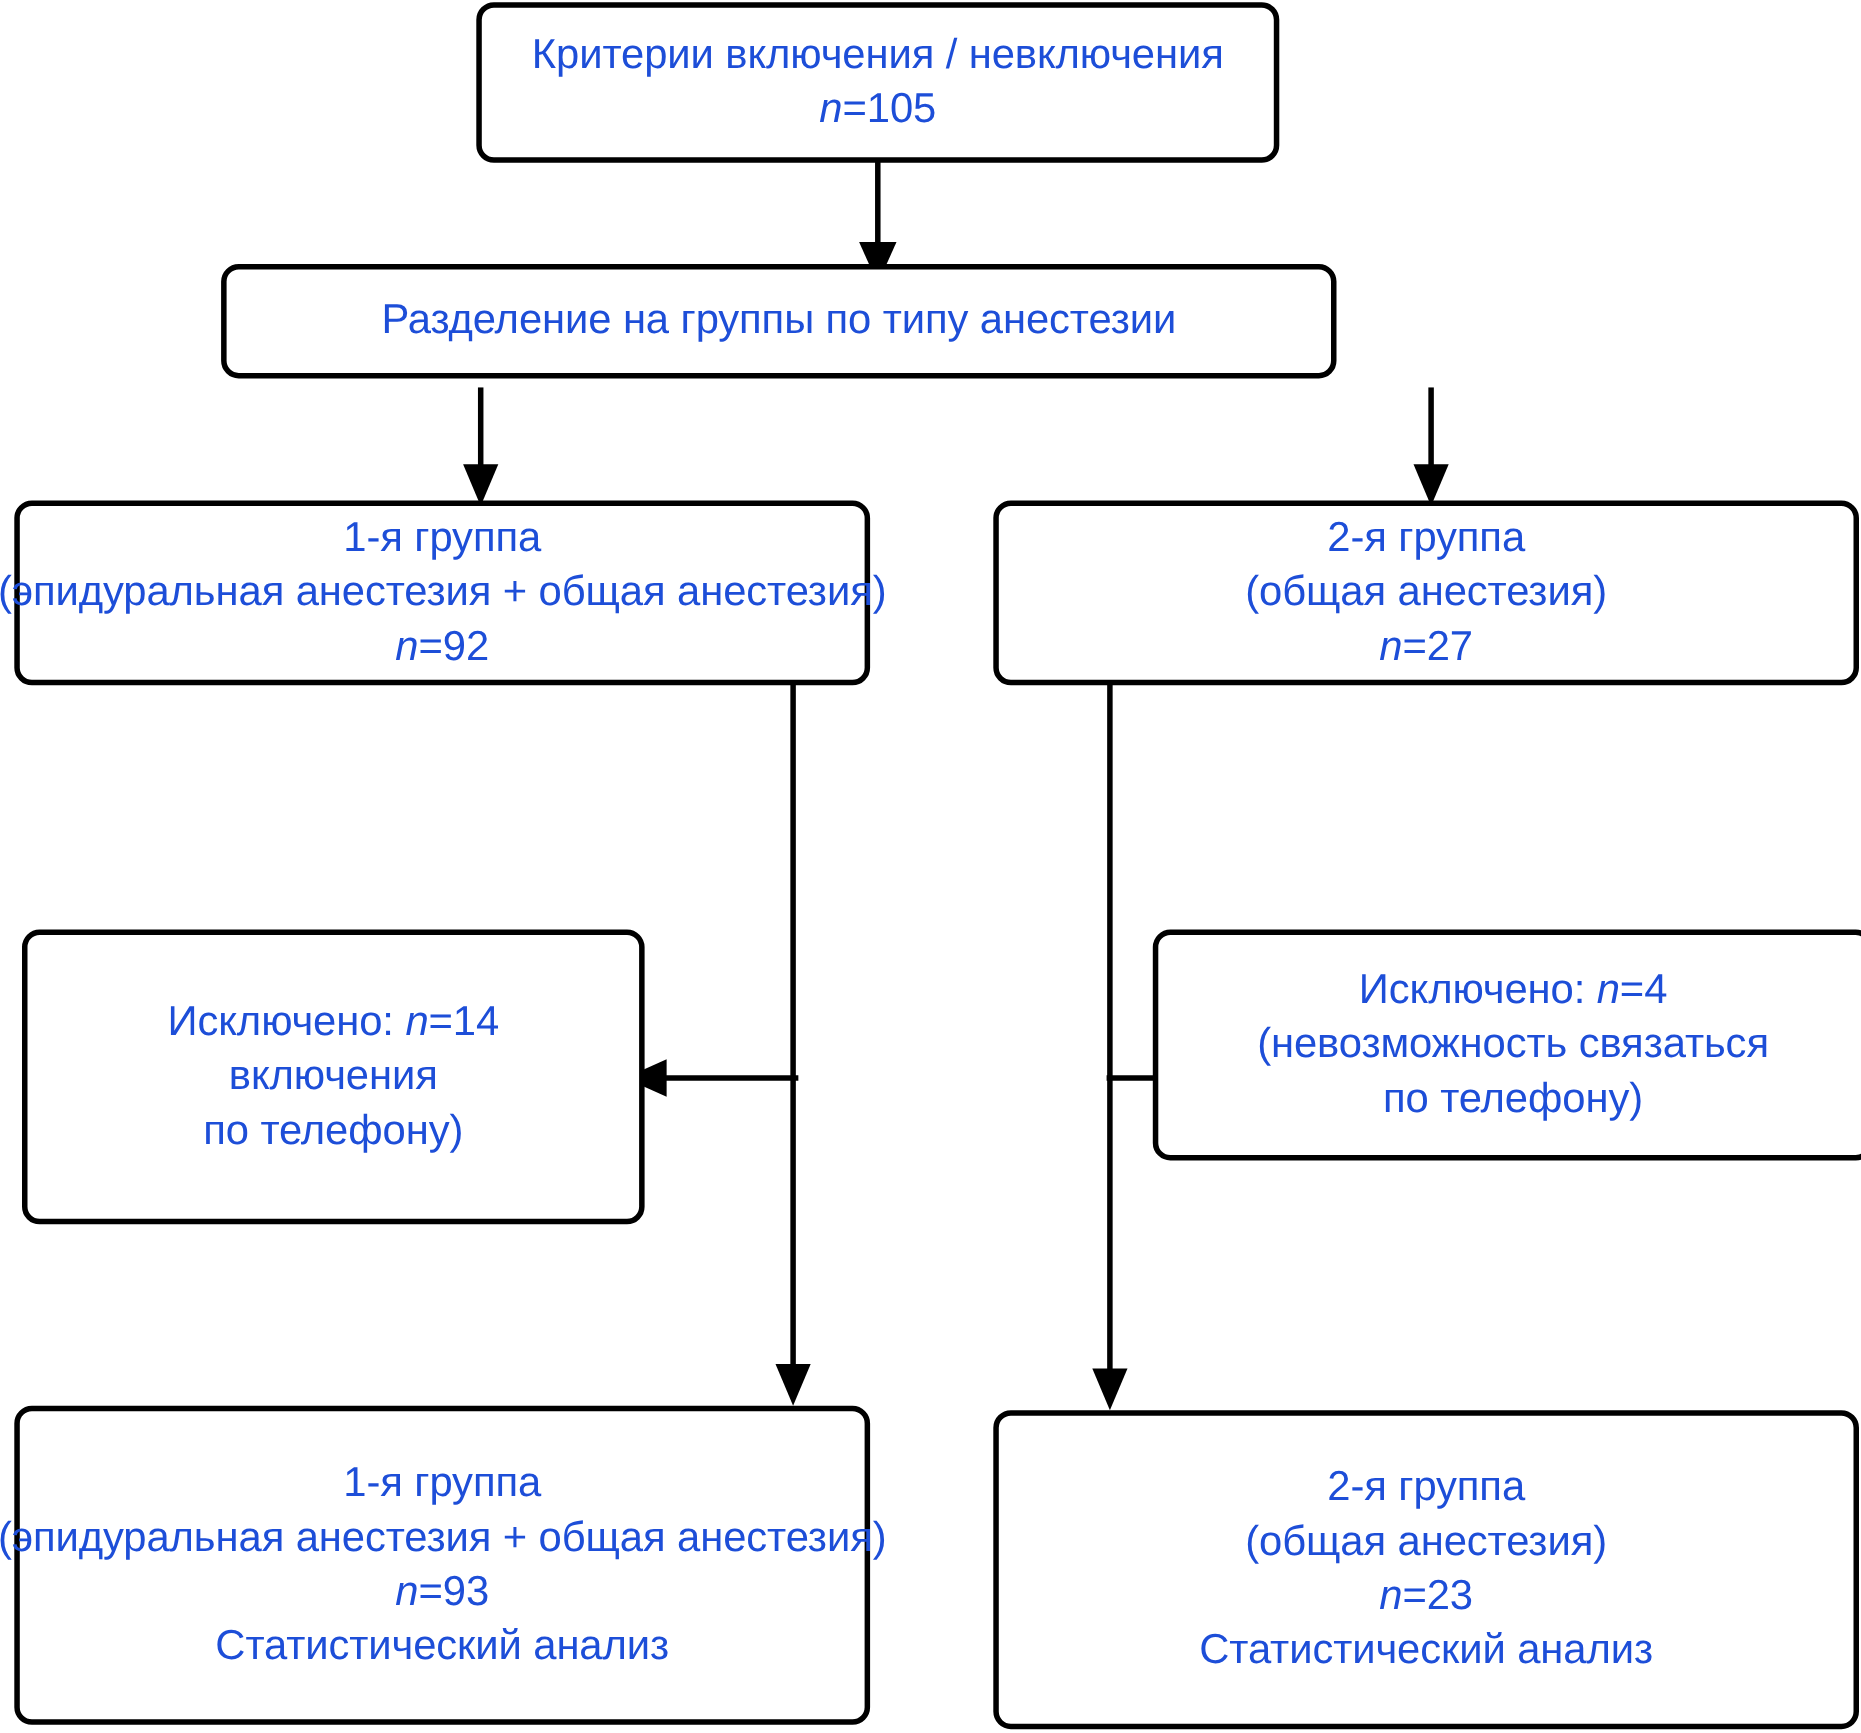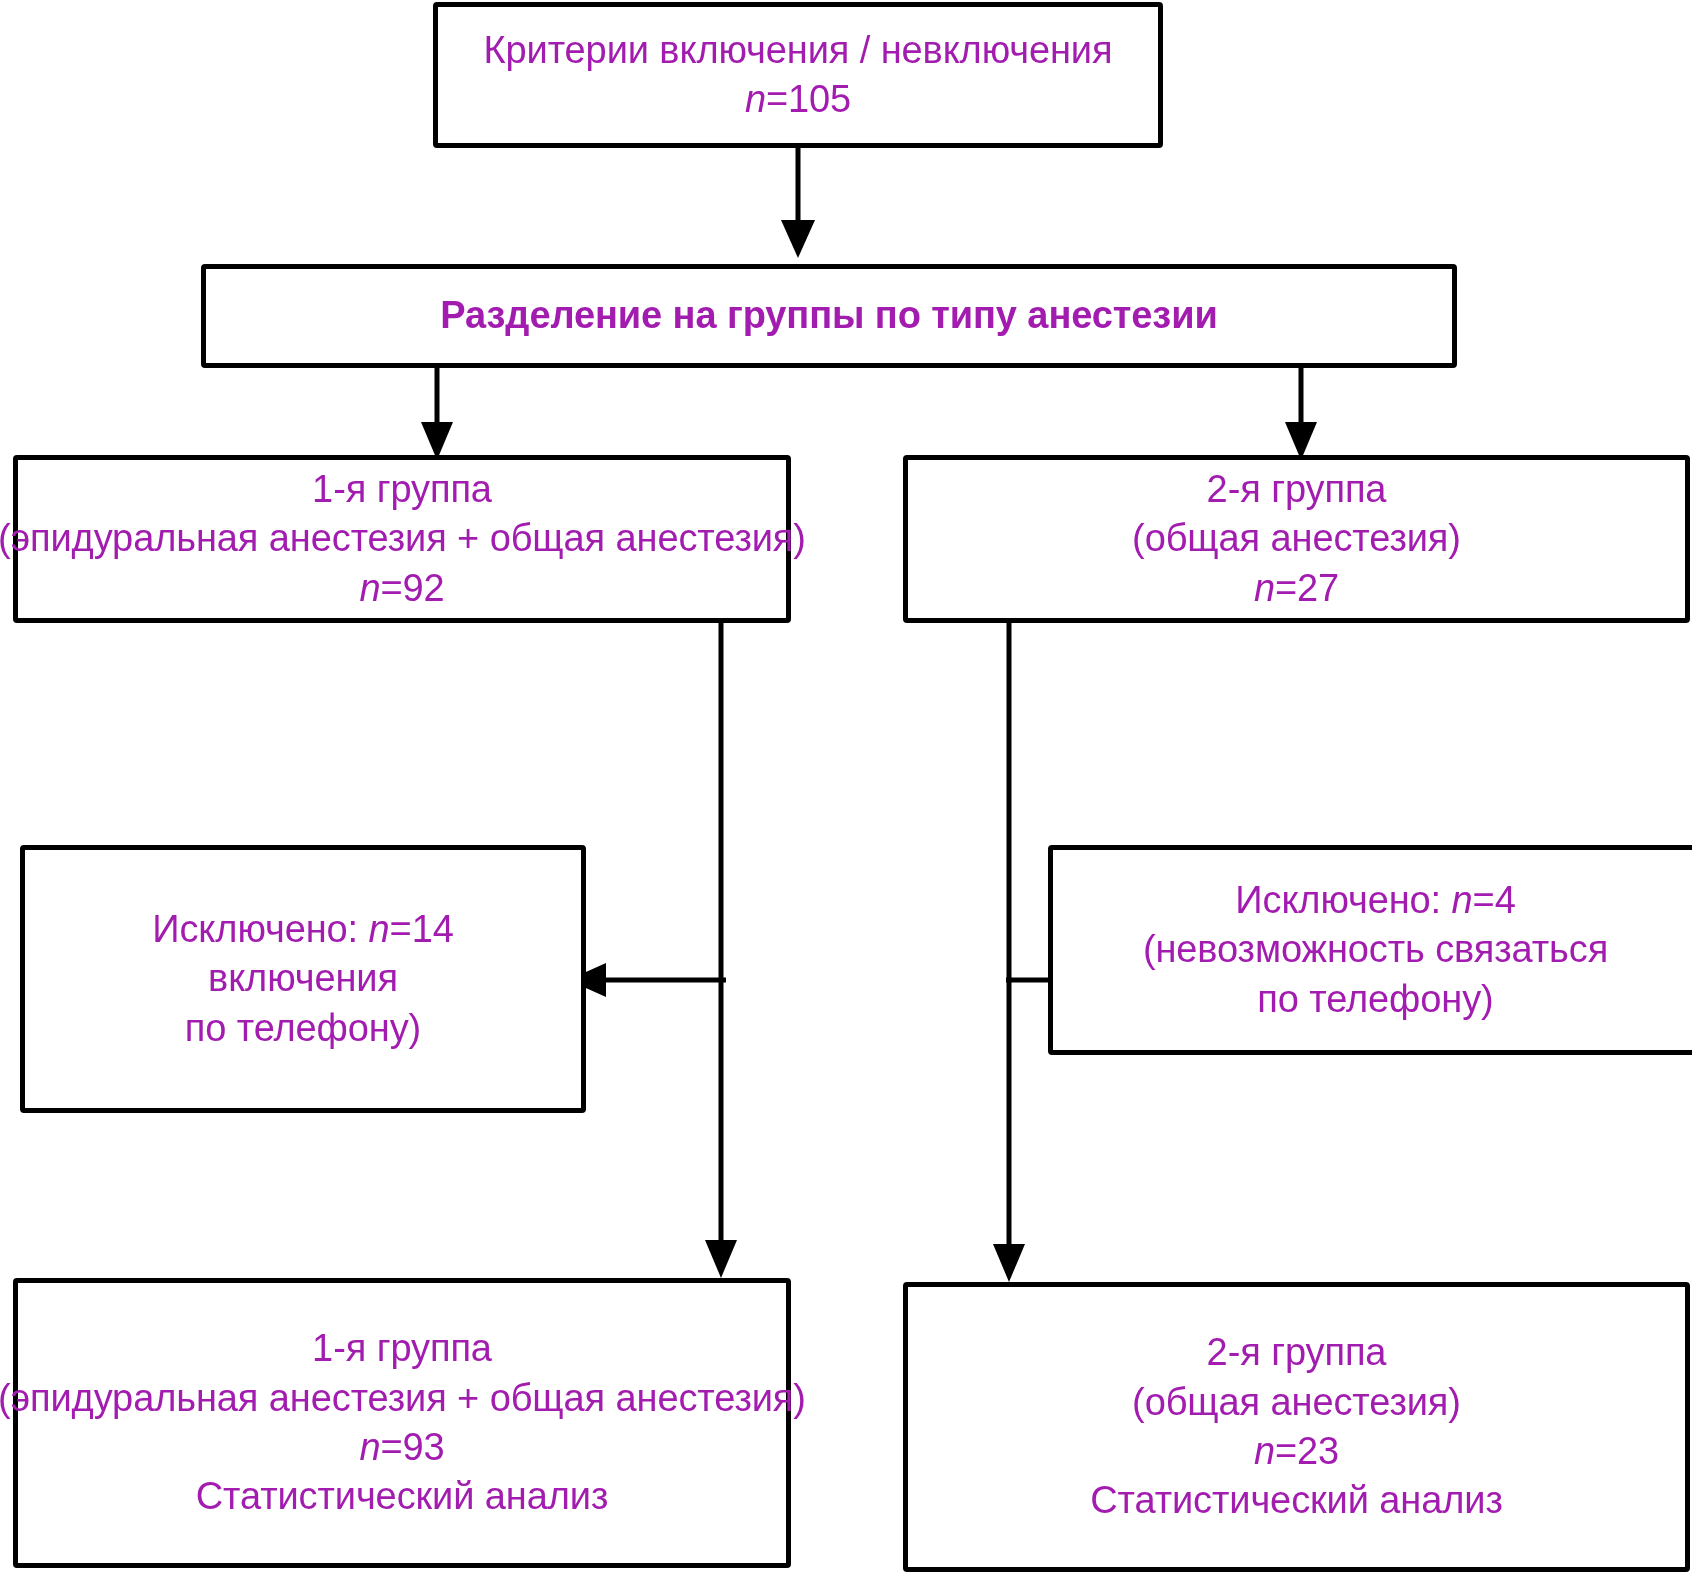--- a/index.html
+++ b/index.html
@@ -12,28 +12,28 @@
     width: 1692px;
     height: 1575px;
     background: #ffffff;
     font-family: "Liberation Sans", "DejaVu Sans", sans-serif;
     overflow: hidden;
   }
   .node {
     position: absolute;
     box-sizing: border-box;
     border: 5px solid #000000;
-    border-radius: 4px;
+    border-radius: 16px;
     background: #ffffff;
     display: flex;
     flex-direction: column;
     align-items: center;
     justify-content: center;
     text-align: center;
-    color: #a21caf;
+    color: #1d4ed8;
     z-index: 2;
   }
   .line {
     position: absolute;
     font-size: 0;
     line-height: 0;
   }
   .line > svg { display: block; }
   .nodeline {
     font-size: 38px;
@@ -97,21 +97,21 @@
     </svg>
   </div>
 
   <div class="node" style="left:433px; top:2px; width:730px; height:146px;">
     <div class="nodeline">Критерии включения / невключения</div>
     <div class="nodeline">
       <span class="ital">n</span><span>=105</span>
     </div>
   </div>
 
-  <div class="node" style="left:201px; top:264px; width:1256px; height:104px;font-weight:bold;">
+  <div class="node" style="left:201px; top:240px; width:1014px; height:104px;">
     <div class="nodeline">Разделение на группы по типу анестезии</div>
   </div>
 
   <div class="node" style="left:13px; top:455px; width:778px; height:168px;">
     <div class="nodeline">1-я группа</div>
     <div class="nodeline">(эпидуральная анестезия + общая анестезия)</div>
     <div class="nodeline">
       <span class="ital">n</span><span>=92</span>
     </div>
   </div>

